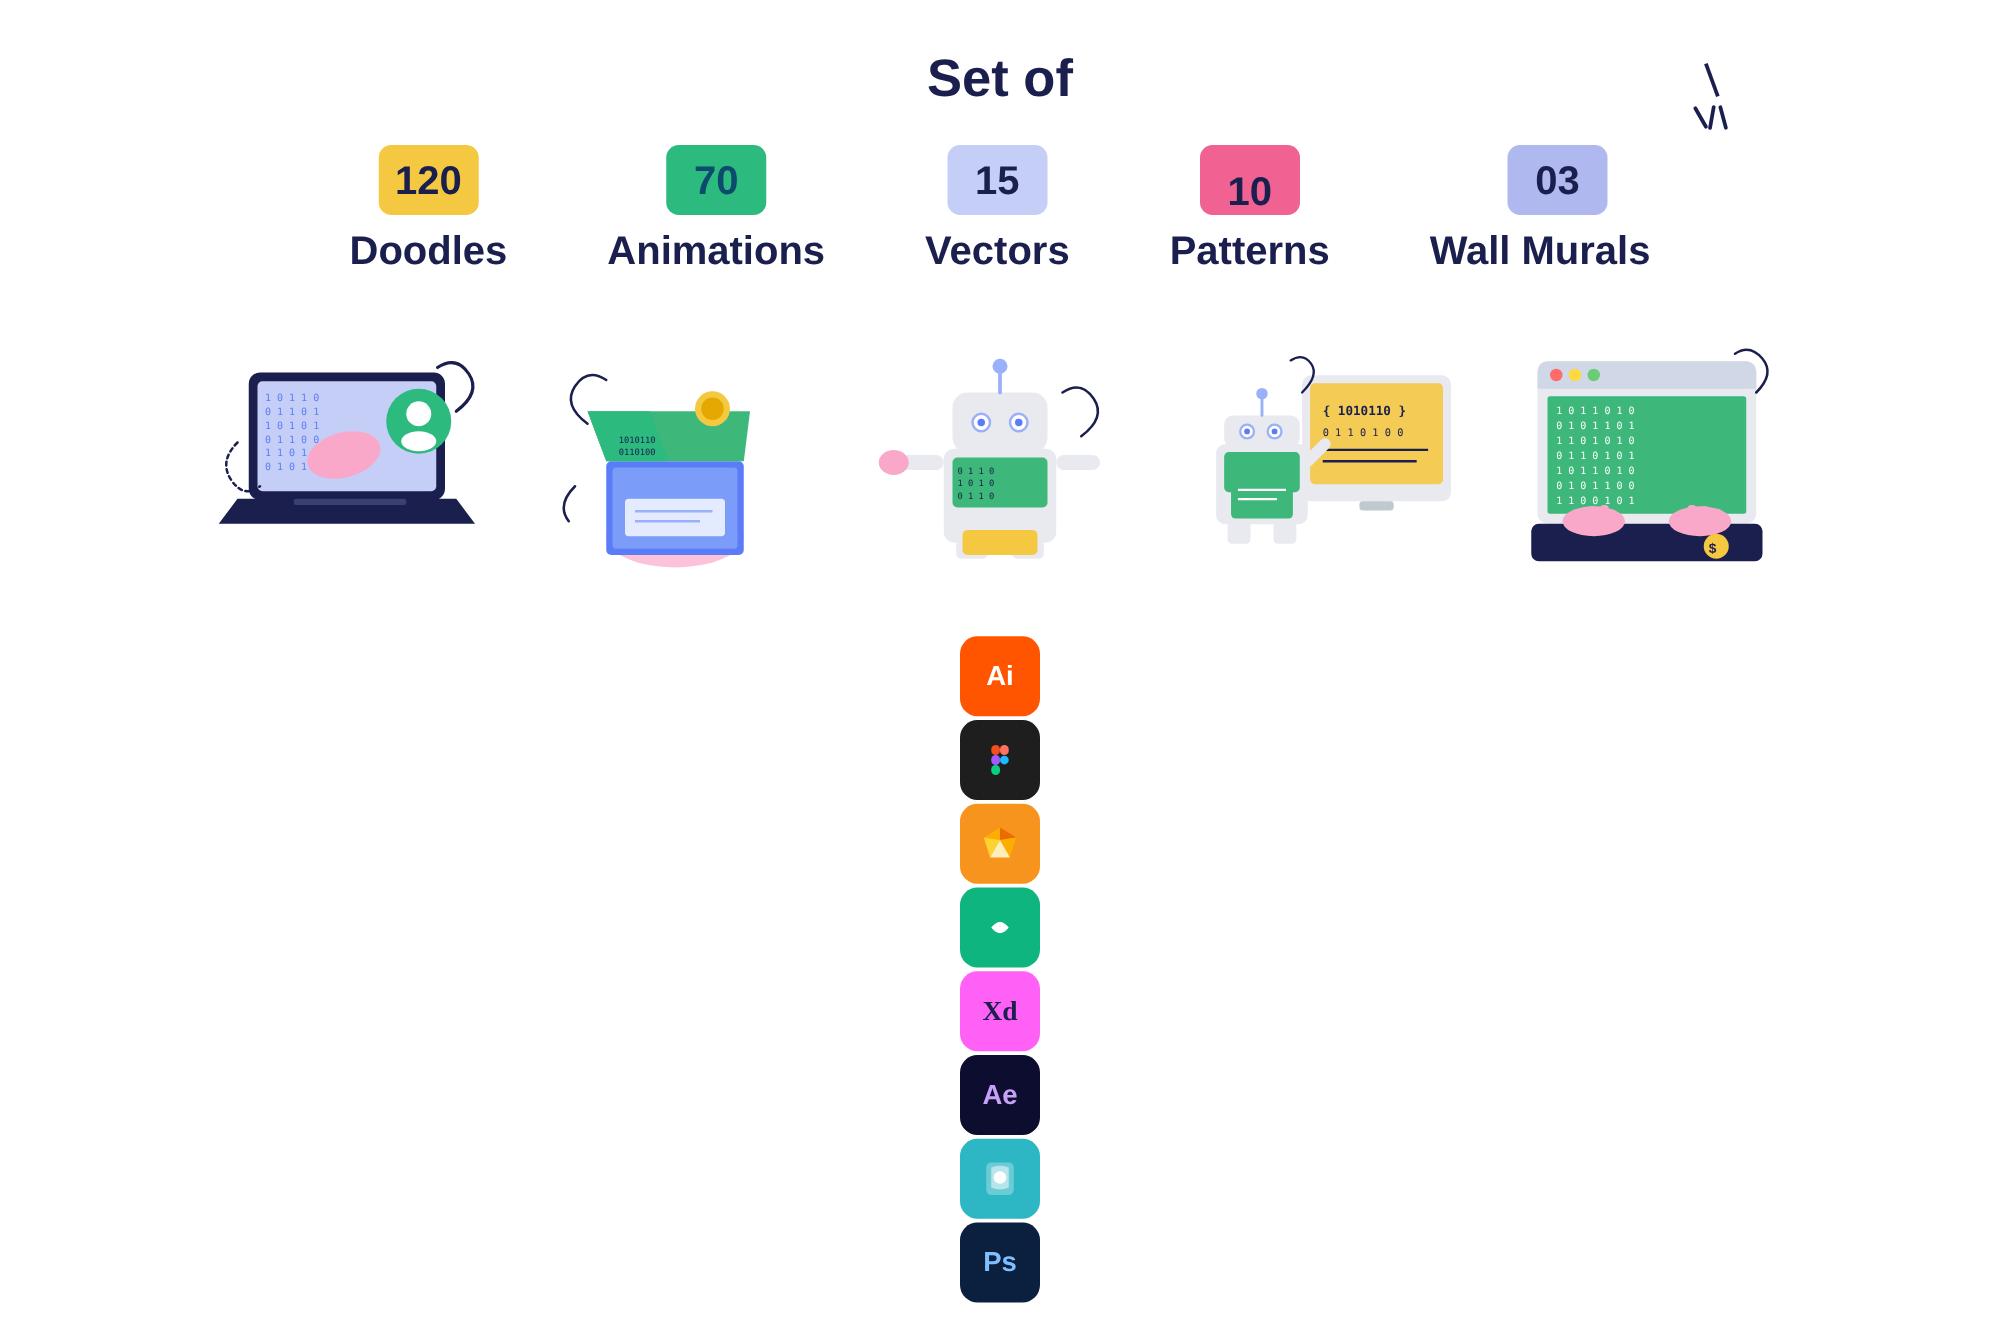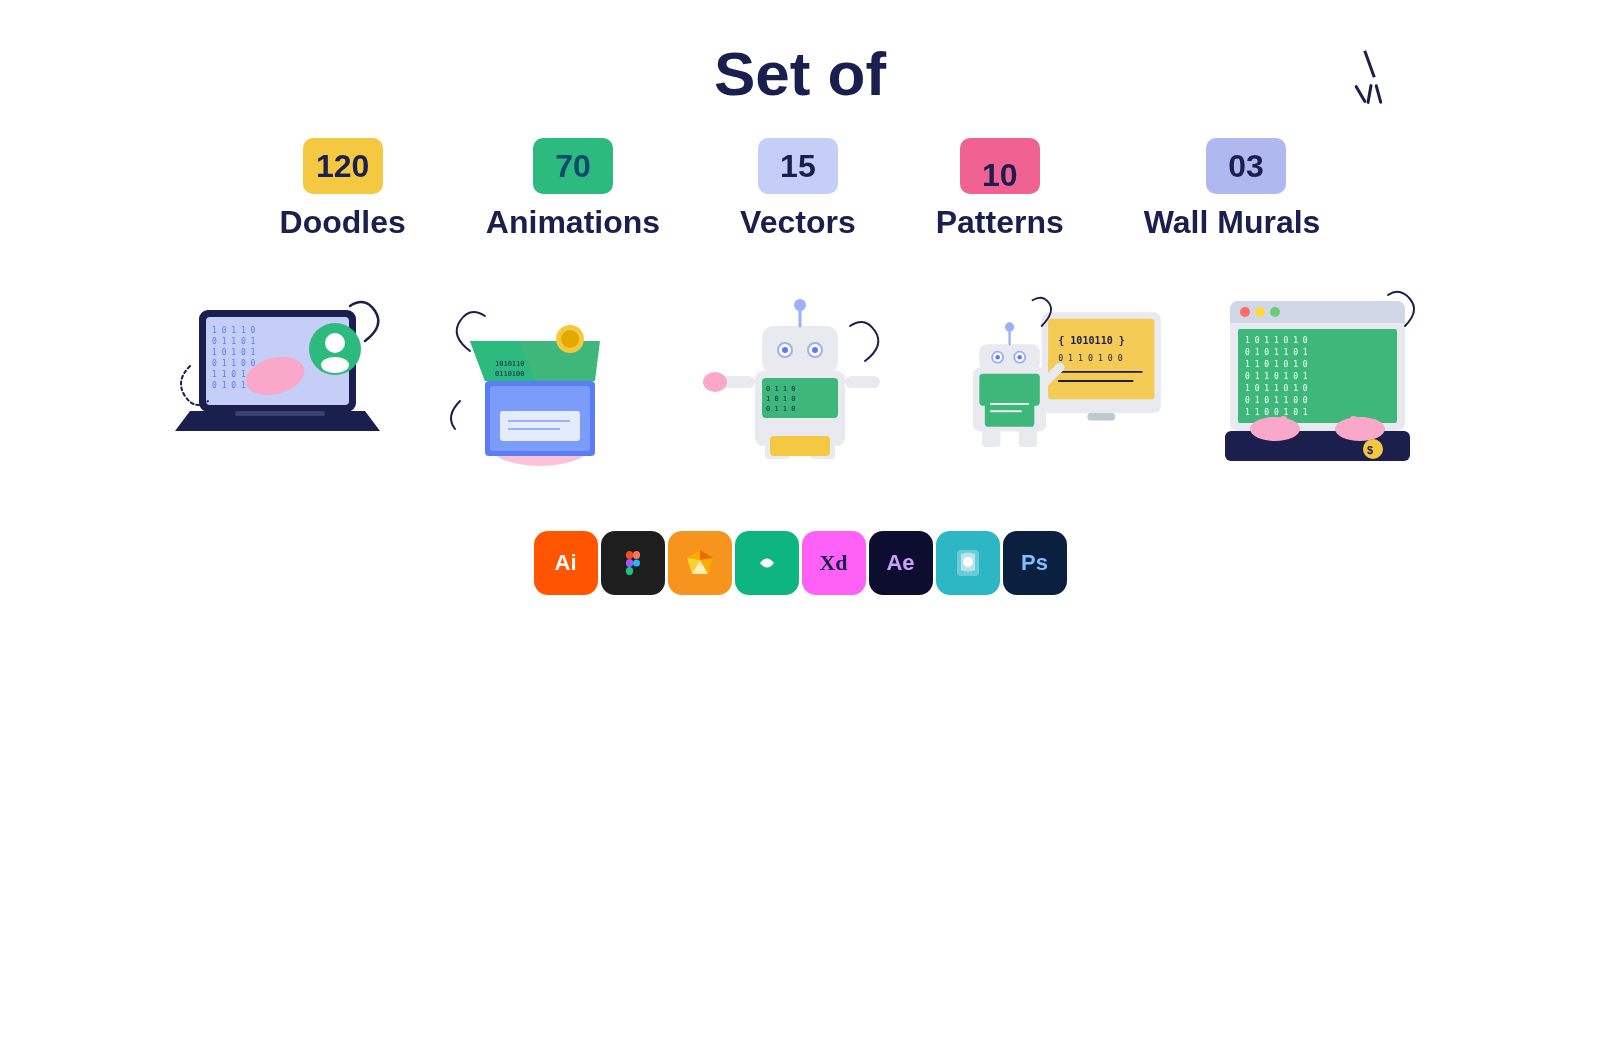--- a/index.html
+++ b/index.html
@@ -17,21 +17,21 @@
     }
 
     .header {
       text-align: center;
       margin-bottom: 30px;
       position: relative;
       width: 100%;
     }
 
     .set-of {
-      font-size: 62px;
+      font-size: 42px;
       font-weight: 700;
       color: #1a1f4e;
       display: block;
       line-height: 1.1;
     }
 
     .web-dev {
       font-size: 130px;
       font-weight: 800;
       color: #5b7cf7;
@@ -121,37 +121,38 @@
       align-items: center;
       gap: 20px;
       margin-bottom: 30px;
       width: 100%;
     }
 
     .illus-card {
       width: 240px;
       height: 220px;
       display: flex;
-      align-items: center;
+      align-items: flex-end;
       justify-content: center;
       position: relative;
     }
 
     
     .illus-svg {
       width: 220px;
       height: 200px;
     }
 
     .tools-row {
       display: flex;
       justify-content: center;
       align-items: center;
       gap: 3px;
       margin-top: 10px;
+      flex-direction: column;
     }
 
     .tool-icon {
       width: 64px;
       height: 64px;
       border-radius: 14px;
       display: flex;
       align-items: center;
       justify-content: center;
       font-size: 22px;

